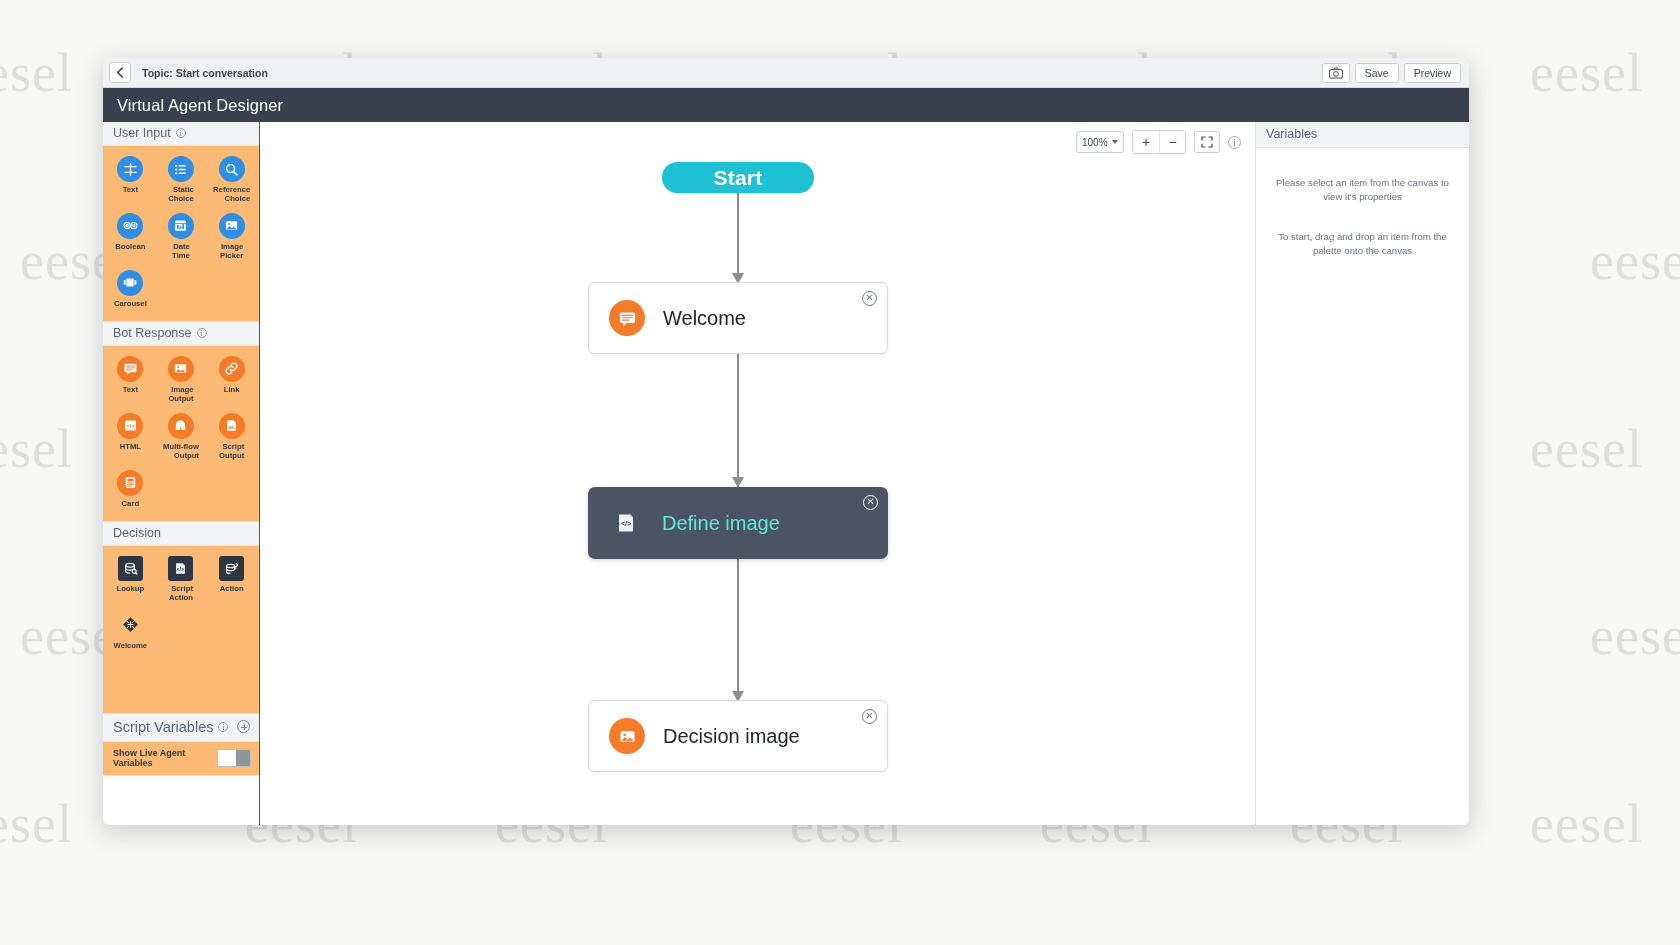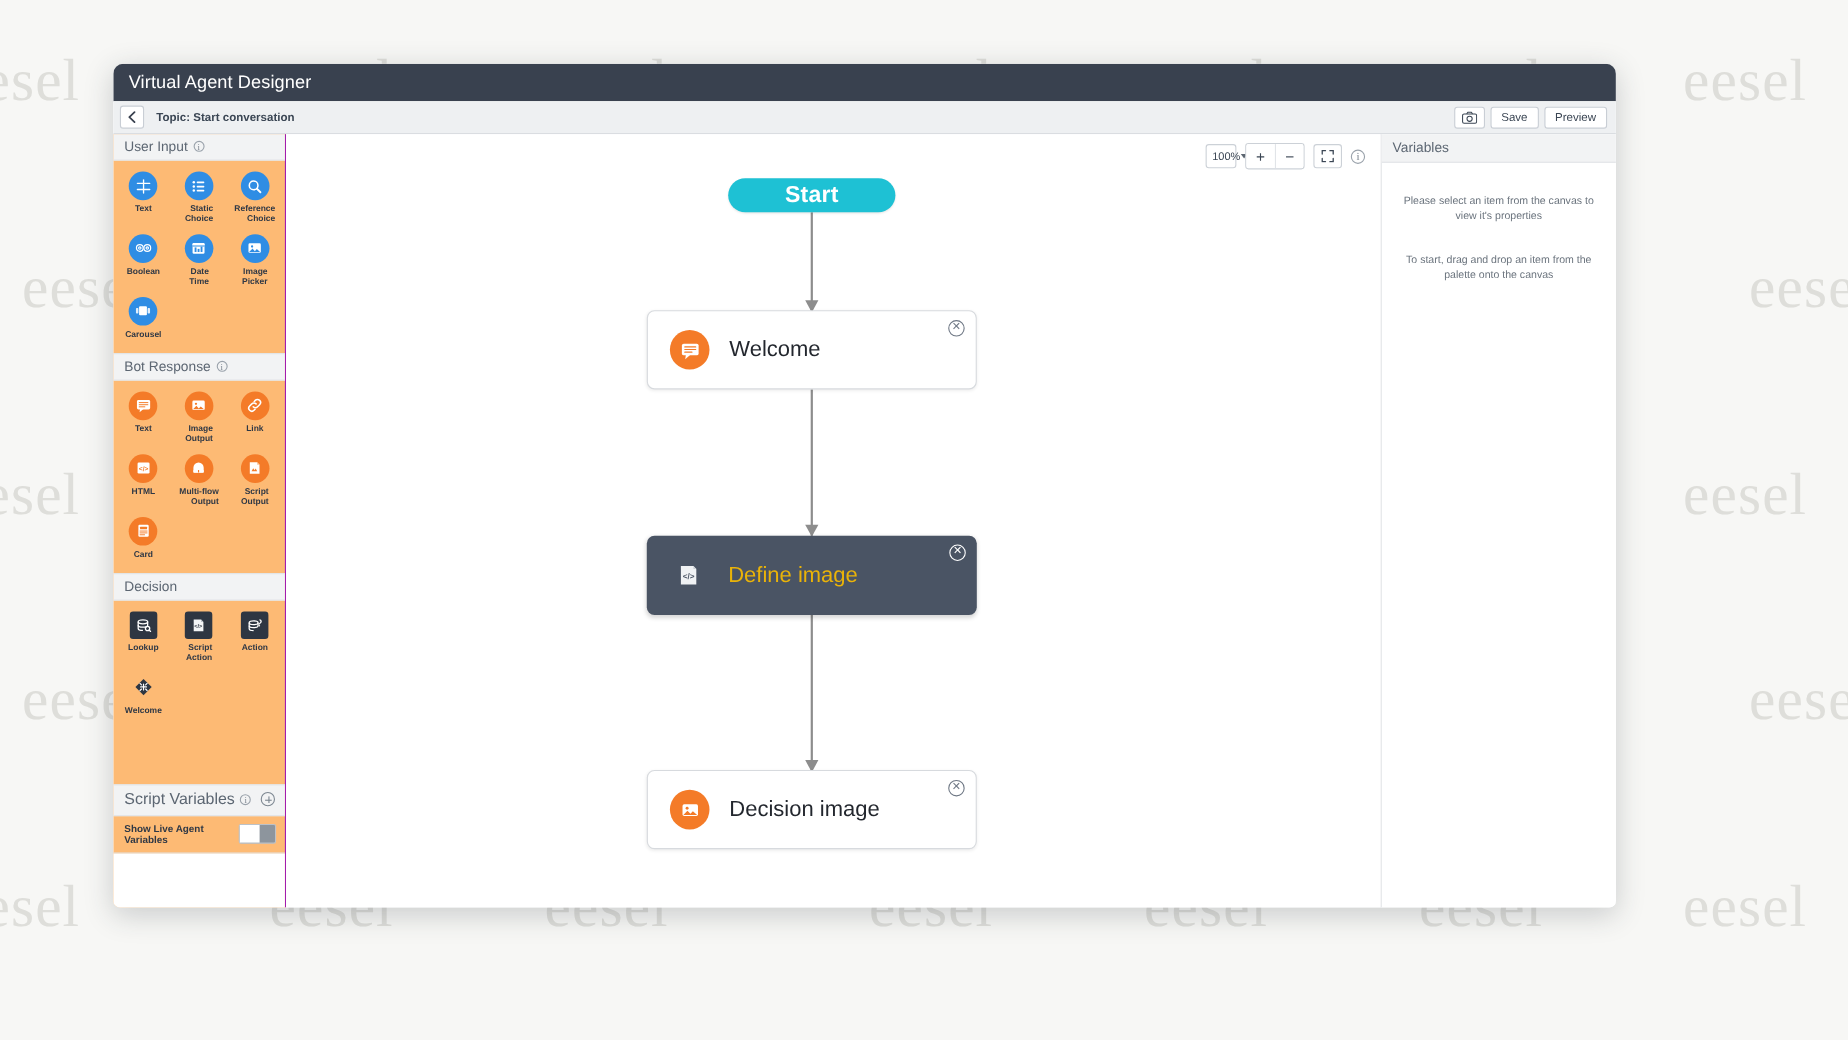--- a/index.html
+++ b/index.html
@@ -227,21 +227,21 @@
     overflow: hidden;
     min-width: 0;
   }
   #zoom-bar {
     position: absolute;
     right: 14px; top: 8px;
     display: flex; align-items: center;
     z-index: 5;
   }
   .zoom-select {
-    width: 28px; height: 22px;
+    width: 48px; height: 22px;
     border: 1px solid #ccd1d7;
     border-radius: 3px;
     background: #fff;
     font-size: 10px;
     color: #3b4654;
     display: flex; align-items: center;
     padding: 0 5px;
     cursor: pointer;
   }
   .zoom-select .caret {
@@ -335,21 +335,21 @@
     display: flex; align-items: center; justify-content: center;
     flex: 0 0 36px;
   }
   .node-ico.none { background: none; }
   .node-title {
     margin-left: 18px;
     font-size: 20px;
     color: #23272e;
     font-weight: 400;
   }
-  .card-node.dark .node-title { color: #eab308; }
+  .card-node.dark .node-title { color: #5eead4; }
   .close-x {
     position: absolute;
     top: 8px; right: 10px;
     width: 15px; height: 15px;
     border-radius: 50%;
     border: 1.3px solid #6f7885;
     color: #6f7885;
     font-size: 10px;
     line-height: 12.5px;
     text-align: center;
@@ -434,43 +434,43 @@
     <div class="wm" style="left: 245px; top: 793px; color: rgb(222, 222, 218);">eesel</div>
     <div class="wm" style="left: 495px; top: 793px; color: rgb(222, 222, 218);">eesel</div>
     <div class="wm" style="left: 790px; top: 793px; color: rgb(222, 222, 218);">eesel</div>
     <div class="wm" style="left: 1040px; top: 793px; color: rgb(222, 222, 218);">eesel</div>
     <div class="wm" style="left: 1290px; top: 793px; color: rgb(222, 222, 218);">eesel</div>
     <div class="wm" style="left: 1530px; top: 793px; color: rgb(222, 222, 218);">eesel</div>
   </div>
 
 <div id="app-window">
 
-  <div id="title-bar">
-    <span class="title">Virtual Agent Designer</span>
-  </div>
-
   <div id="toolbar">
     <div class="back-btn">
       <svg width="8" height="11" viewBox="0 0 8 11">
         <path d="M6.3 1L1.6 5.5l4.7 4.5" fill="none" stroke="#39414f" stroke-width="1.6" stroke-linecap="round" stroke-linejoin="round"></path>
       </svg>
     </div>
     <span id="topic-label">Topic: Start conversation</span>
     <div class="spacer"></div>
     <div class="tb-btn icon-only">
       <svg width="14" height="12" viewBox="0 0 16 13">
         <rect x="0.7" y="2.7" width="14.6" height="9.6" rx="1.6" fill="none" stroke="#3b4654" stroke-width="1.1"></rect>
         <path d="M5 2.7l1.1-1.9h3.8L11 2.7" fill="none" stroke="#3b4654" stroke-width="1.1" stroke-linejoin="round"></path>
         <circle cx="8" cy="7.6" r="2.7" fill="none" stroke="#3b4654" stroke-width="1.1"></circle>
       </svg>
     </div>
     <div class="tb-btn">Save</div>
     <div class="tb-btn">Preview</div>
   </div>
 
+  <div id="title-bar">
+    <span class="title">Virtual Agent Designer</span>
+  </div>
+
   <div id="app-body">
 
     <div id="palette">
       <div id="palette-sections">
           <div class="section-head">
             <span>User Input</span>
             <span class="info-i">i</span>
           </div>
           <div class="grid">
             <div class="pal-item">

